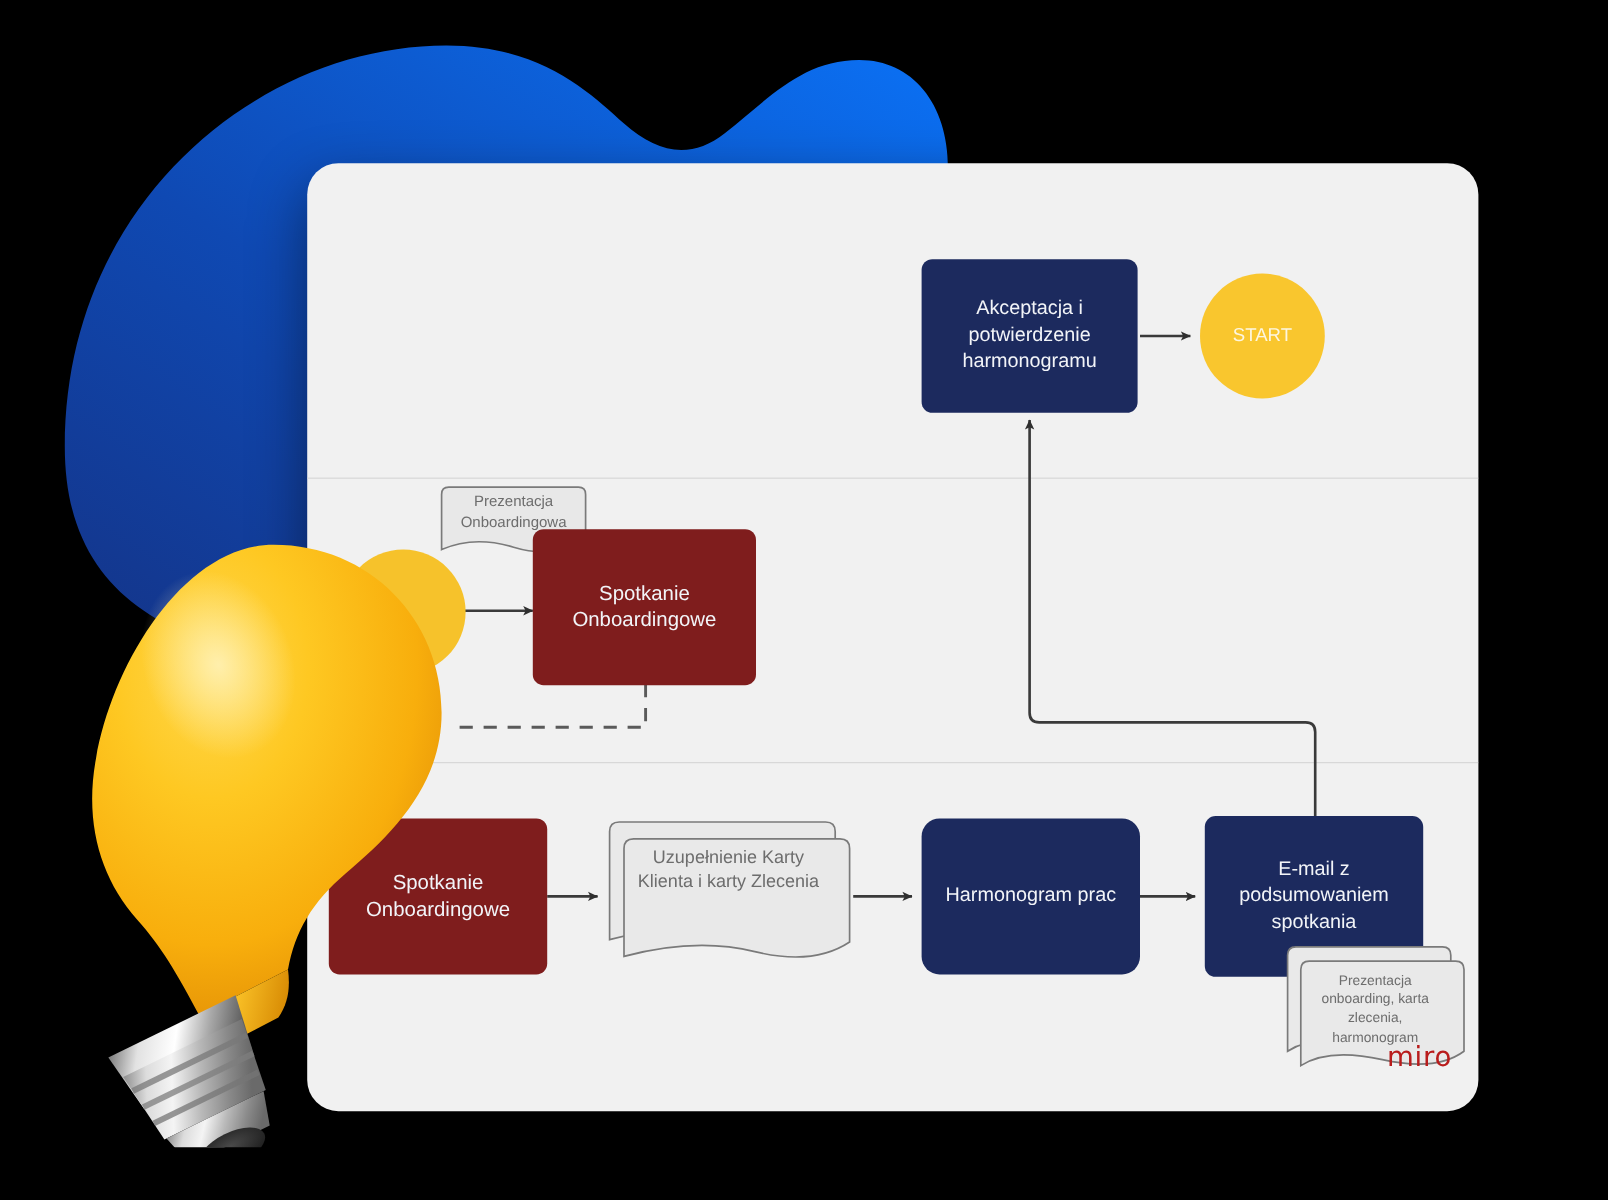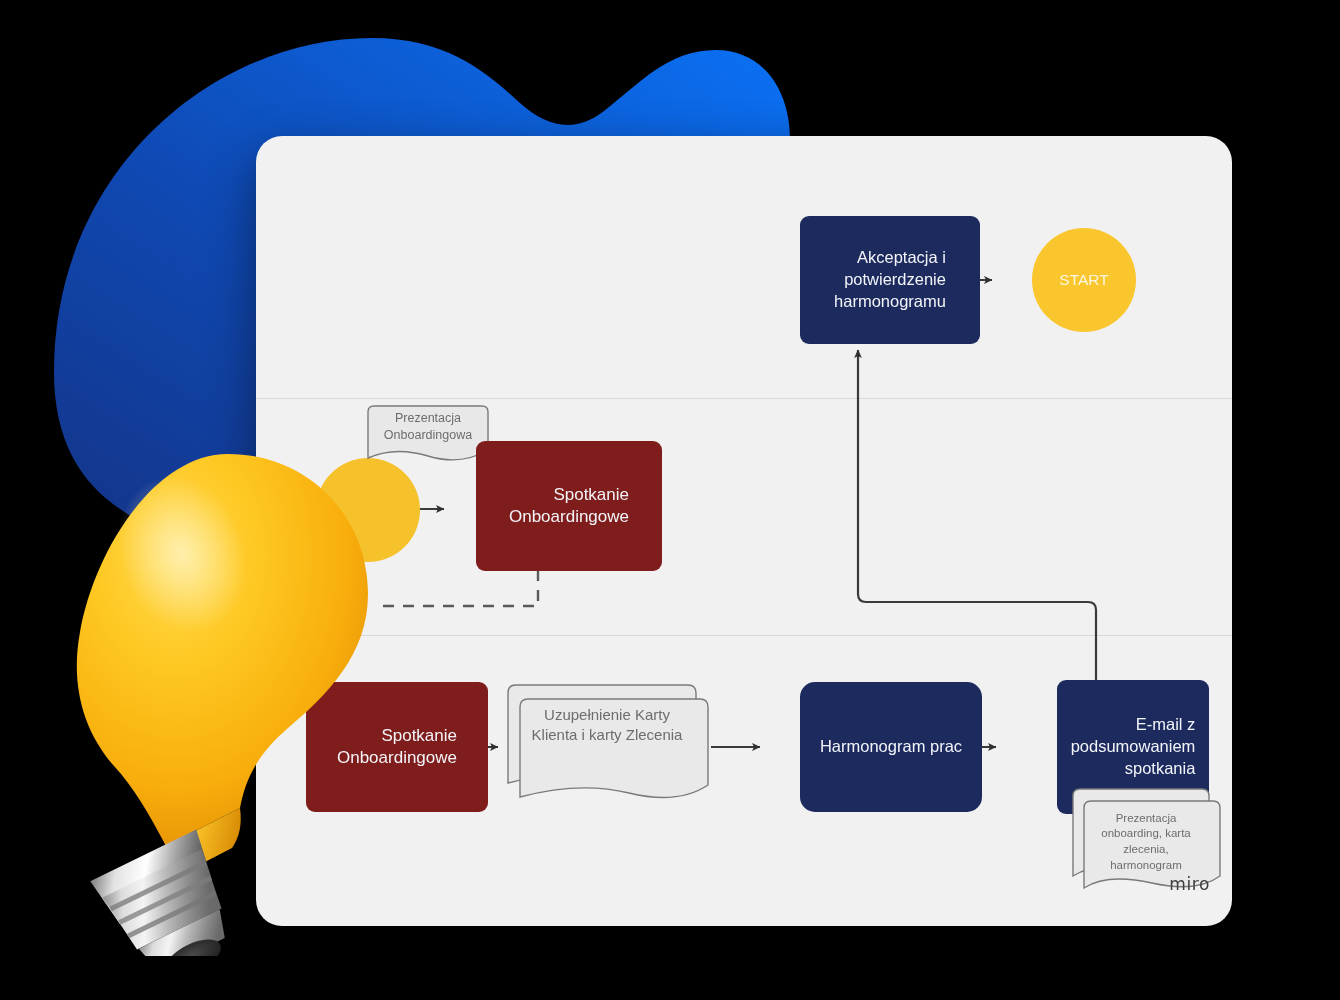--- a/index.html
+++ b/index.html
@@ -23,26 +23,25 @@
     box-shadow: 0 18px 48px rgba(0,0,0,0.45);
     overflow: hidden;
   }
 
   .lane-divider { position: absolute; left: 0; width: 976px; height: 1px; background: #d8d8d8; }
 
   
   .node {
     position: absolute;
     display: flex; align-items: center; justify-content: center;
-    text-align: right;
+    text-align: center;
     border-radius: 9px;
     line-height: 1.32;
     padding: 6px 10px;
     white-space: pre-line;
-    margin-left: 32px;
   }
   .node.navy { background: #1c2a5e; color: #f2f4f8; font-size: 16.5px; }
   .node.purple { background: #7f1d1d; color: #f2f4f8; font-size: 17px; }
   .node.circle {
     border-radius: 50%;
     background: #f9c62e; color: #fdf6e0; font-size: 15.5px;
   }
   .node.circle.behind { color: transparent; }
 
   
@@ -56,21 +55,21 @@
     white-space: pre-line; line-height: 1.35;
     padding: 0 12px;
   }
 
   
   #wires { position: absolute; left: 0; top: 0; width: 976px; height: 790px; pointer-events: none; overflow: visible; }
 
   
   #miro {
     position: absolute; right: 22px; bottom: 32px;
-    color: #404040; font-size: 17px; letter-spacing: 0.6px;
+    color: #b91c1c; font-size: 23px; letter-spacing: 0.6px;
     font-family: "DejaVu Sans", sans-serif;
     margin-left: 12px;
   }
 
   
   #bulb { position: absolute; left: 62px; top: 436px; width: 340px; height: 520px; }
 </style>
 </head>
 <body>
 
@@ -151,21 +150,21 @@
                  Q164 112 115 100 Q66 88 6 104 Z" fill="#e9e9e9" stroke="#7a7a7a" stroke-width="1.4"></path>
         <path d="M18 28 Q18 20 26 20 L198 20 Q206 20 206 28 L206 106
                  Q176 126 127 114 Q78 102 18 118 Z" fill="#e9e9e9" stroke="#7a7a7a" stroke-width="1.4"></path>
       </svg>
       <div class="doc-label" style="top:12px; height:68px; font-size:15px;">Uzupełnienie Karty
 Klienta i karty Zlecenia</div>
     </div>
 
     <div class="node navy" style="left:512px; top:546px; width:182px; height:130px;border-radius:15px;">Harmonogram prac</div>
 
-    <div class="node navy" style="left:769px; top:544px; width:152px; height:134px;">E-mail z
+    <div class="node navy" style="left:748px; top:544px; width:182px; height:134px;">E-mail z
 podsumowaniem
 spotkania</div>
 
     <div class="doc" style="left:812px; top:648px; width:156px; height:118px;">
       <svg width="156" height="118" viewBox="0 0 156 118">
         <path d="M5 12 Q5 5 12 5 L134 5 Q141 5 141 12 L141 80
                  Q118 97 73 87 Q28 77 5 92 Z" fill="#e9e9e9" stroke="#7a7a7a" stroke-width="1.4"></path>
         <path d="M16 24 Q16 17 23 17 L145 17 Q152 17 152 24 L152 92
                  Q129 109 84 99 Q39 89 16 104 Z" fill="#e9e9e9" stroke="#7a7a7a" stroke-width="1.4"></path>
       </svg>

